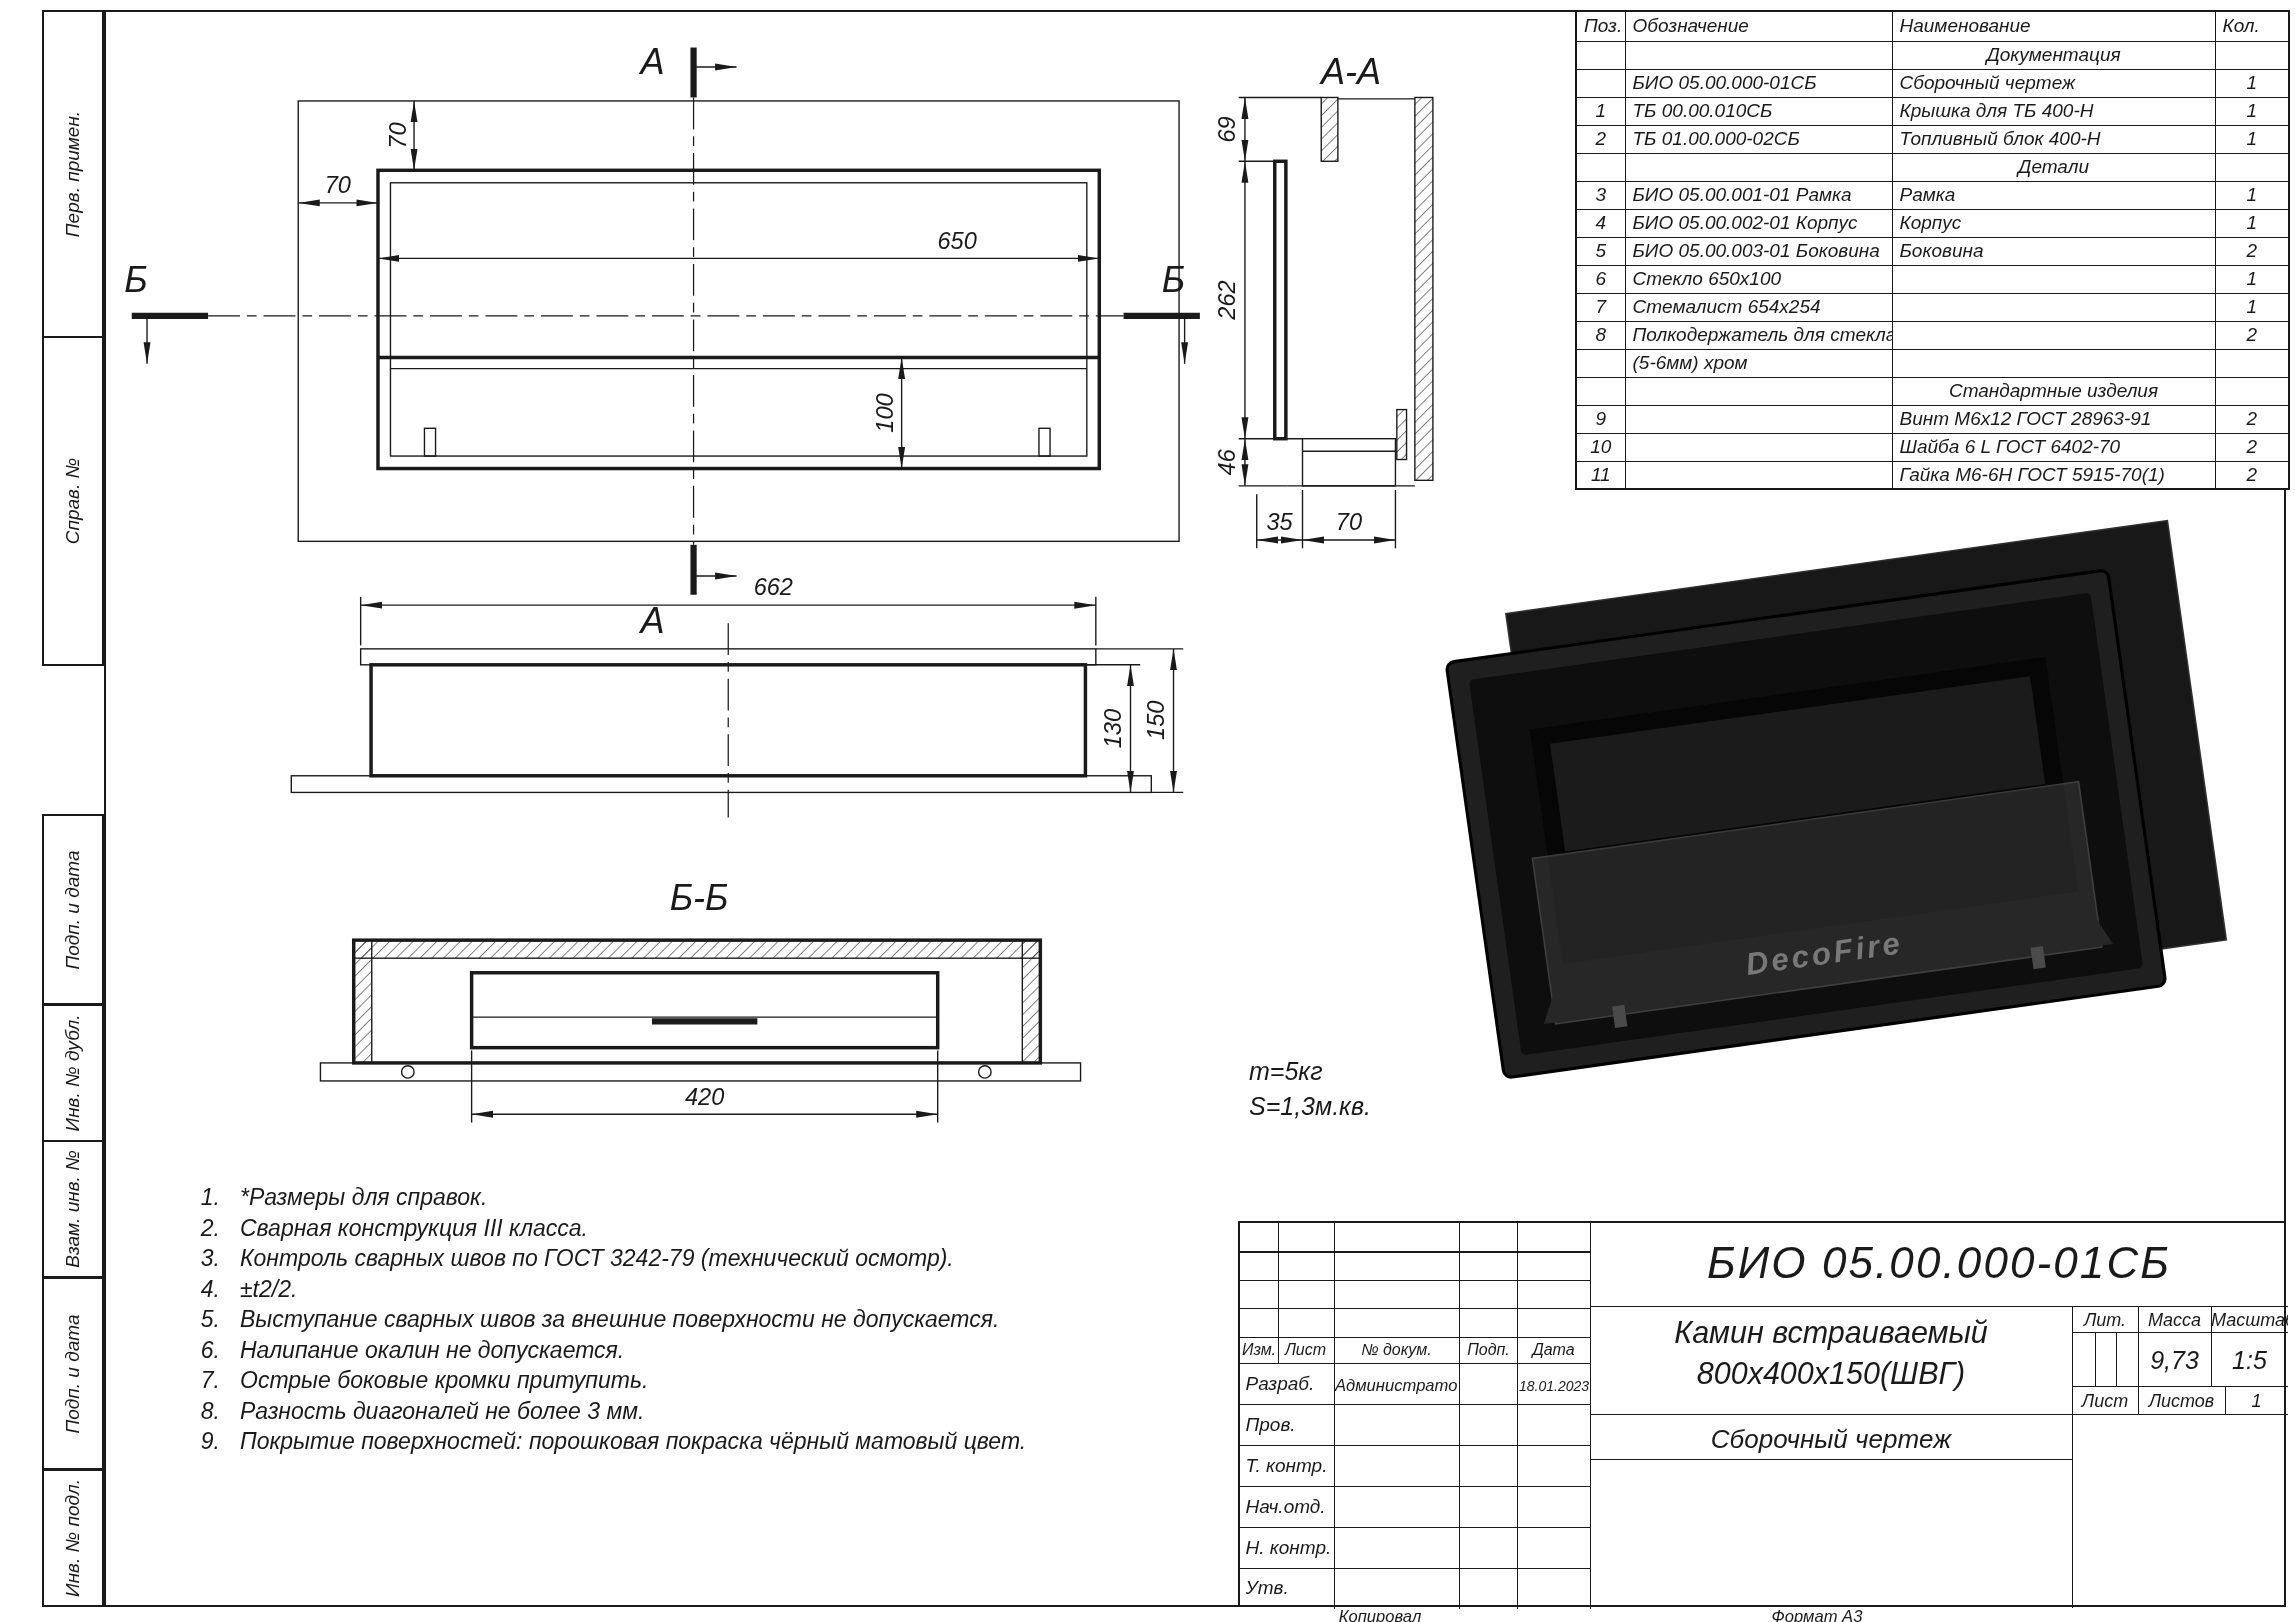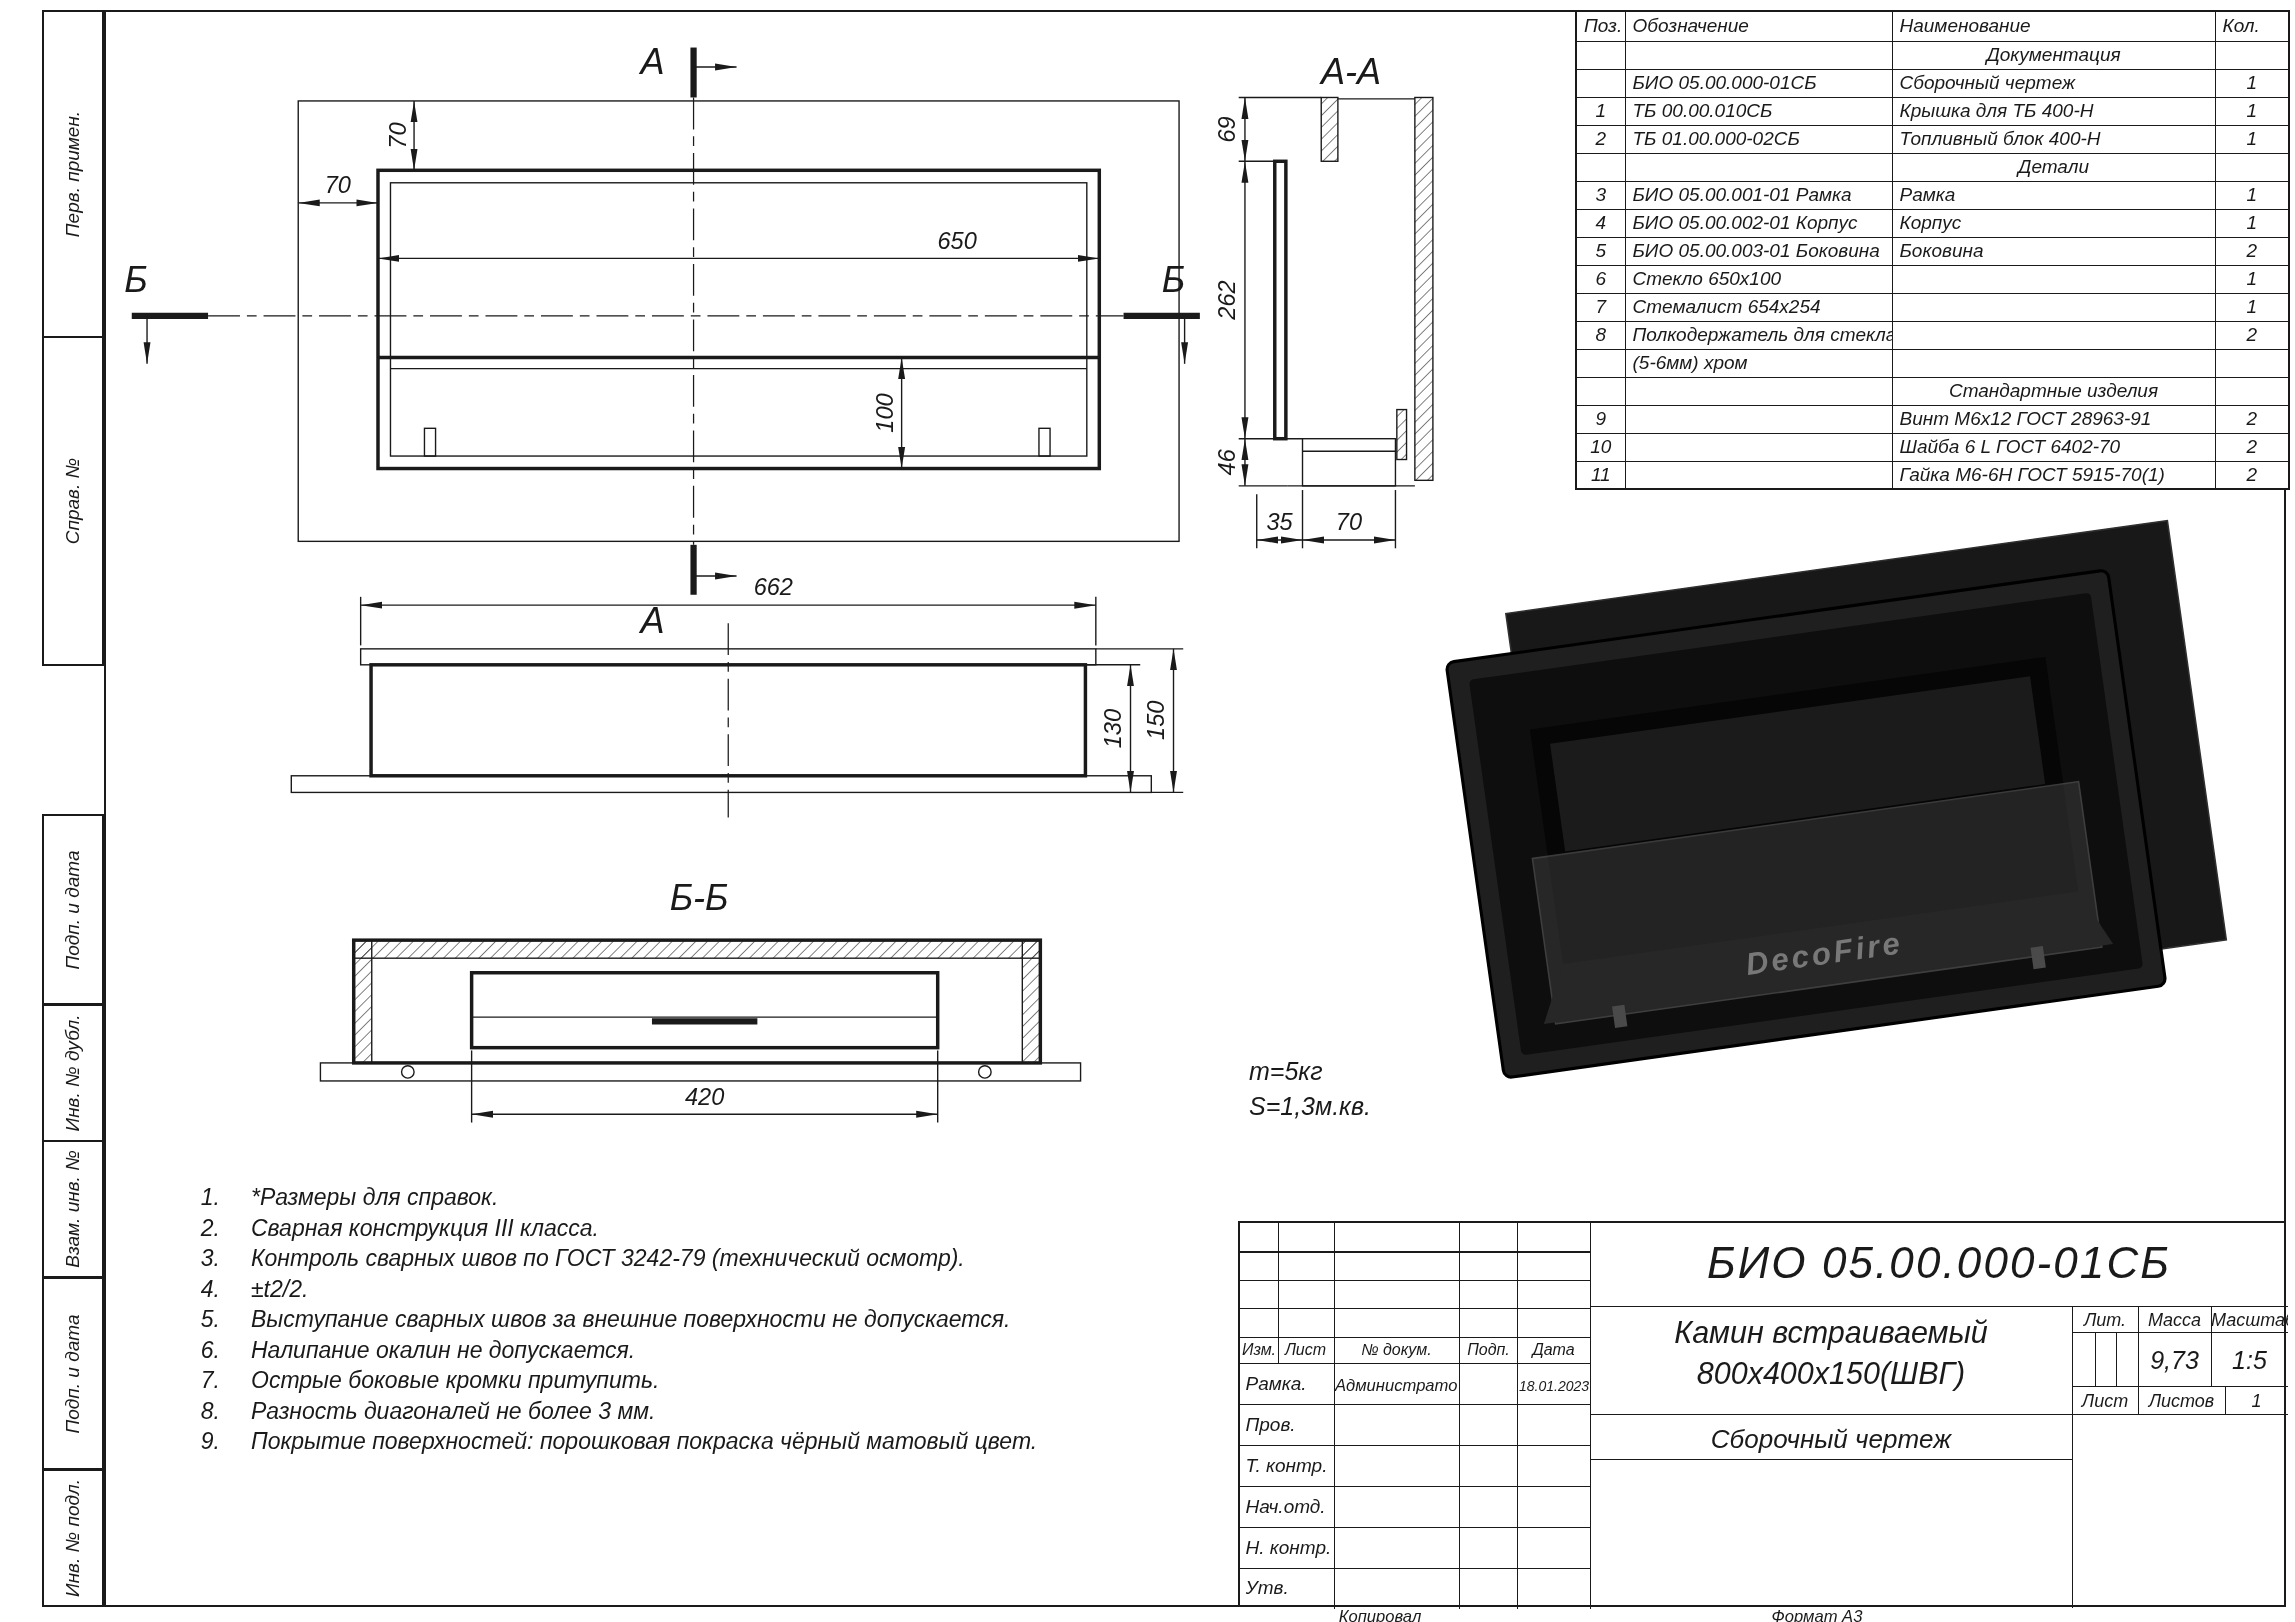--- a/index.html
+++ b/index.html
@@ -24,21 +24,21 @@
 
   .tb { position:absolute; left:1238px; top:1221px; width:1048px; height:386px; border:2.8px solid #1a1a1a; background:#fff; }
   .vl { position:absolute; width:1.4px; background:#1a1a1a; }
   .hl { position:absolute; height:1.4px; background:#1a1a1a; }
   .tbt { position:absolute; white-space:nowrap; overflow:hidden; }
   .lab { left:5.5px; width:85px; font-size:19px; }
 
   .techlist { position:absolute; left:180px; top:1182px; }
   .tr-item { display:flex; font-size:23px; line-height:30.5px; }
   .tr-num { width:40px; text-align:right; }
-  .tr-text { margin-left:31px; white-space:nowrap;text-align:right; }
+  .tr-text { margin-left:20px; white-space:nowrap;text-align:right; }
 
   .notes { position:absolute; left:1249px; top:1054px; font-size:25px; line-height:35px; }
   .blabel { position:absolute; top:1607px; width:208px; text-align:center; font-size:16.6px; }
 
   svg text { font-family:"Liberation Sans", sans-serif; font-style:italic; fill:#1a1a1a; }
   svg .thin  { fill:none; stroke:#1a1a1a; stroke-width:2; }
   svg .thick { fill:none; stroke:#1a1a1a; stroke-width:5; }
   svg .dim   { fill:none; stroke:#1a1a1a; stroke-width:2; }
   svg .center{ fill:none; stroke:#1a1a1a; stroke-width:1.8; stroke-dasharray:46 10 14 10; }
   svg .cut   { stroke:#1a1a1a; stroke-width:9; }
@@ -415,21 +415,21 @@
     <div class="tbt" style="left:832px;top:168px;width:66px;text-align:center;font-size:18px">Лист</div>
     <div class="tbt" style="left:898px;top:168px;width:87px;text-align:center;font-size:18px">Листов</div>
     <div class="tbt" style="left:985px;top:168px;width:63px;text-align:center;font-size:18px">1</div>
 
     <div class="tbt" style="left:0;top:118px;width:38px;text-align:center;font-size:16px">Изм.</div>
     <div class="tbt" style="left:38px;top:118px;width:55px;text-align:center;font-size:16px">Лист</div>
     <div class="tbt" style="left:94px;top:118px;width:125px;text-align:center;font-size:16px">№ докум.</div>
     <div class="tbt" style="left:219px;top:118px;width:59px;text-align:center;font-size:16px">Подп.</div>
     <div class="tbt" style="left:277px;top:118px;width:73px;text-align:center;font-size:16px">Дата</div>
 
-    <div class="tbt lab" style="top:150px">Рамка.</div>
+    <div class="tbt lab" style="top:150px">Разраб.</div>
     <div class="tbt lab" style="top:191px">Пров.</div>
     <div class="tbt lab" style="top:232px">Т. контр.</div>
     <div class="tbt lab" style="top:273px">Нач.отд.</div>
     <div class="tbt lab" style="top:314px">Н. контр.</div>
     <div class="tbt lab" style="top:354px">Утв.</div>
 
     <div class="tbt" style="left:95px;top:153px;width:122px;text-align:center;font-size:16.6px">Администратор</div>
     <div class="tbt" style="left:279px;top:155px;width:70px;text-align:center;font-size:14px">18.01.2023</div>
   </div>
 

